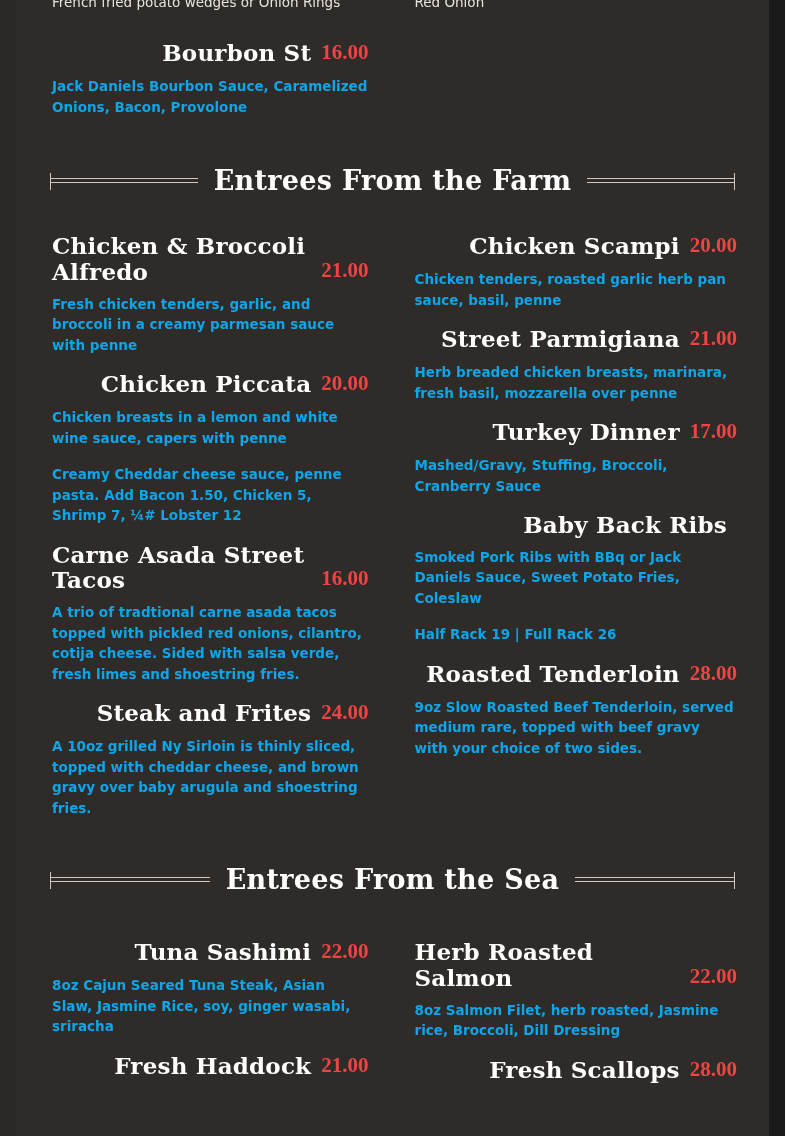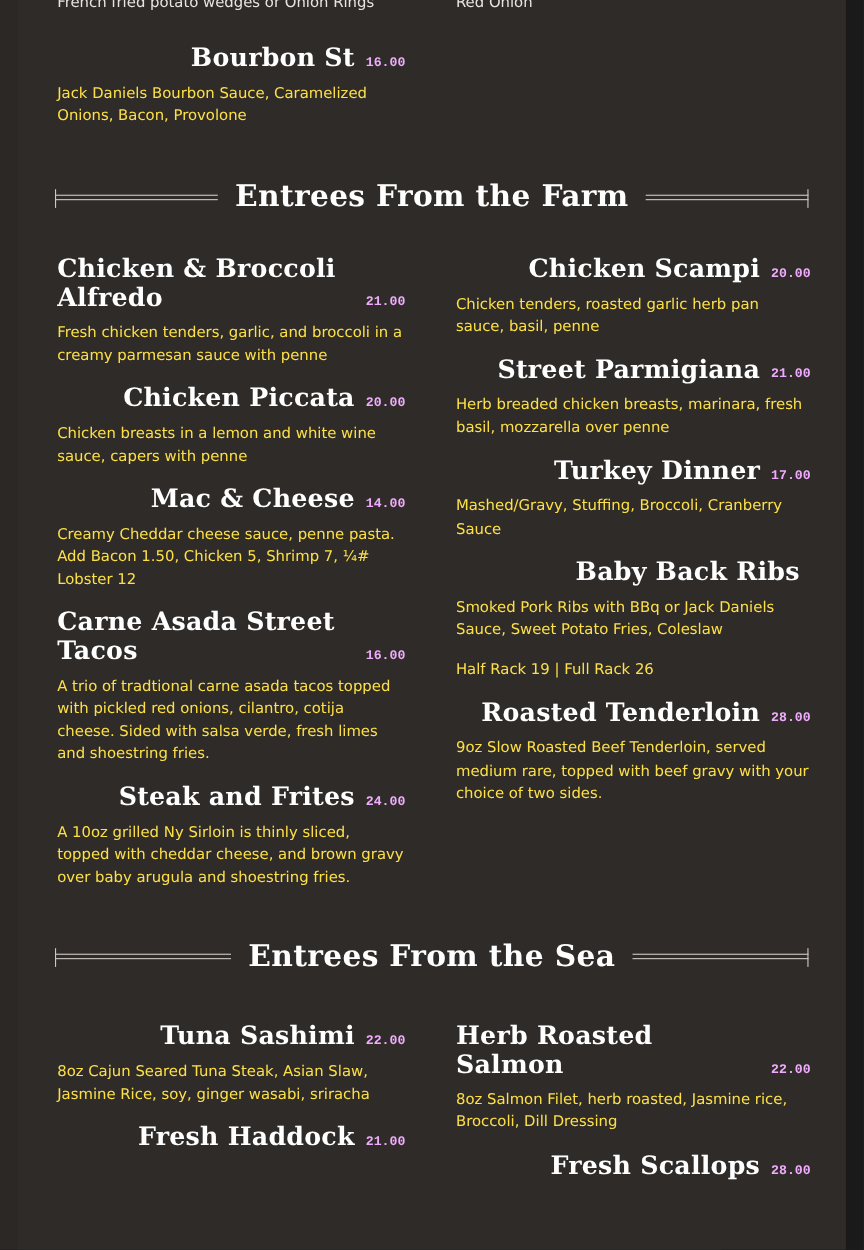--- a/index.html
+++ b/index.html
@@ -53,34 +53,35 @@
   }
   .item-name {
     font-family: "DejaVu Serif", serif;
     font-size: 23px;
     font-weight: bold;
     line-height: 1.12;
     color: #ffffff;
     letter-spacing: .2px;
   }
   .item-price {
-    font-family: Liberation Mono, monospace;
-    font-size: 12px;
+    font-family: Liberation Serif, serif;
+    font-size: 21px;
     font-weight: bold;
-    color: #f0abfc;
+    color: #ef4444;
     white-space: nowrap;
     align-self: flex-end;
     padding-bottom: 2px;
   }
   .item-desc {
     font-size: 13.5px;
     line-height: 1.52;
-    color: #fde047;
+    color: #0ea5e9;
     margin-top: 9px;
     margin-bottom: 16px;
+    font-weight: bold;
   }
   .item-desc.extra { margin-top: 12px; }
 
   
   .section-banner {
     position: relative;
     margin: 24px 0 30px 0;
     height: 46px;
     display: flex;
     align-items: center;
@@ -189,24 +190,20 @@
 
         <div class="item">
           <div class="item-head">
             <div class="item-name">Chicken Piccata</div>
             <div class="item-price">20.00</div>
           </div>
           <div class="item-desc">Chicken breasts in a lemon and white wine sauce, capers with penne</div>
         </div>
 
         <div class="item">
-          <div class="item-head">
-            <div class="item-name">Mac &amp; Cheese</div>
-            <div class="item-price">14.00</div>
-          </div>
           <div class="item-desc">Creamy Cheddar cheese sauce, penne pasta. Add Bacon 1.50, Chicken 5,  Shrimp 7, ¼# Lobster 12</div>
         </div>
 
         <div class="item" style="margin-top:14px;">
           <div class="item-head">
             <div class="item-name">Carne Asada Street Tacos</div>
             <div class="item-price">16.00</div>
           </div>
           <div class="item-desc">A trio of tradtional carne asada tacos topped with pickled red onions, cilantro, cotija cheese. Sided with salsa verde,  fresh limes and shoestring fries.</div>
         </div>

